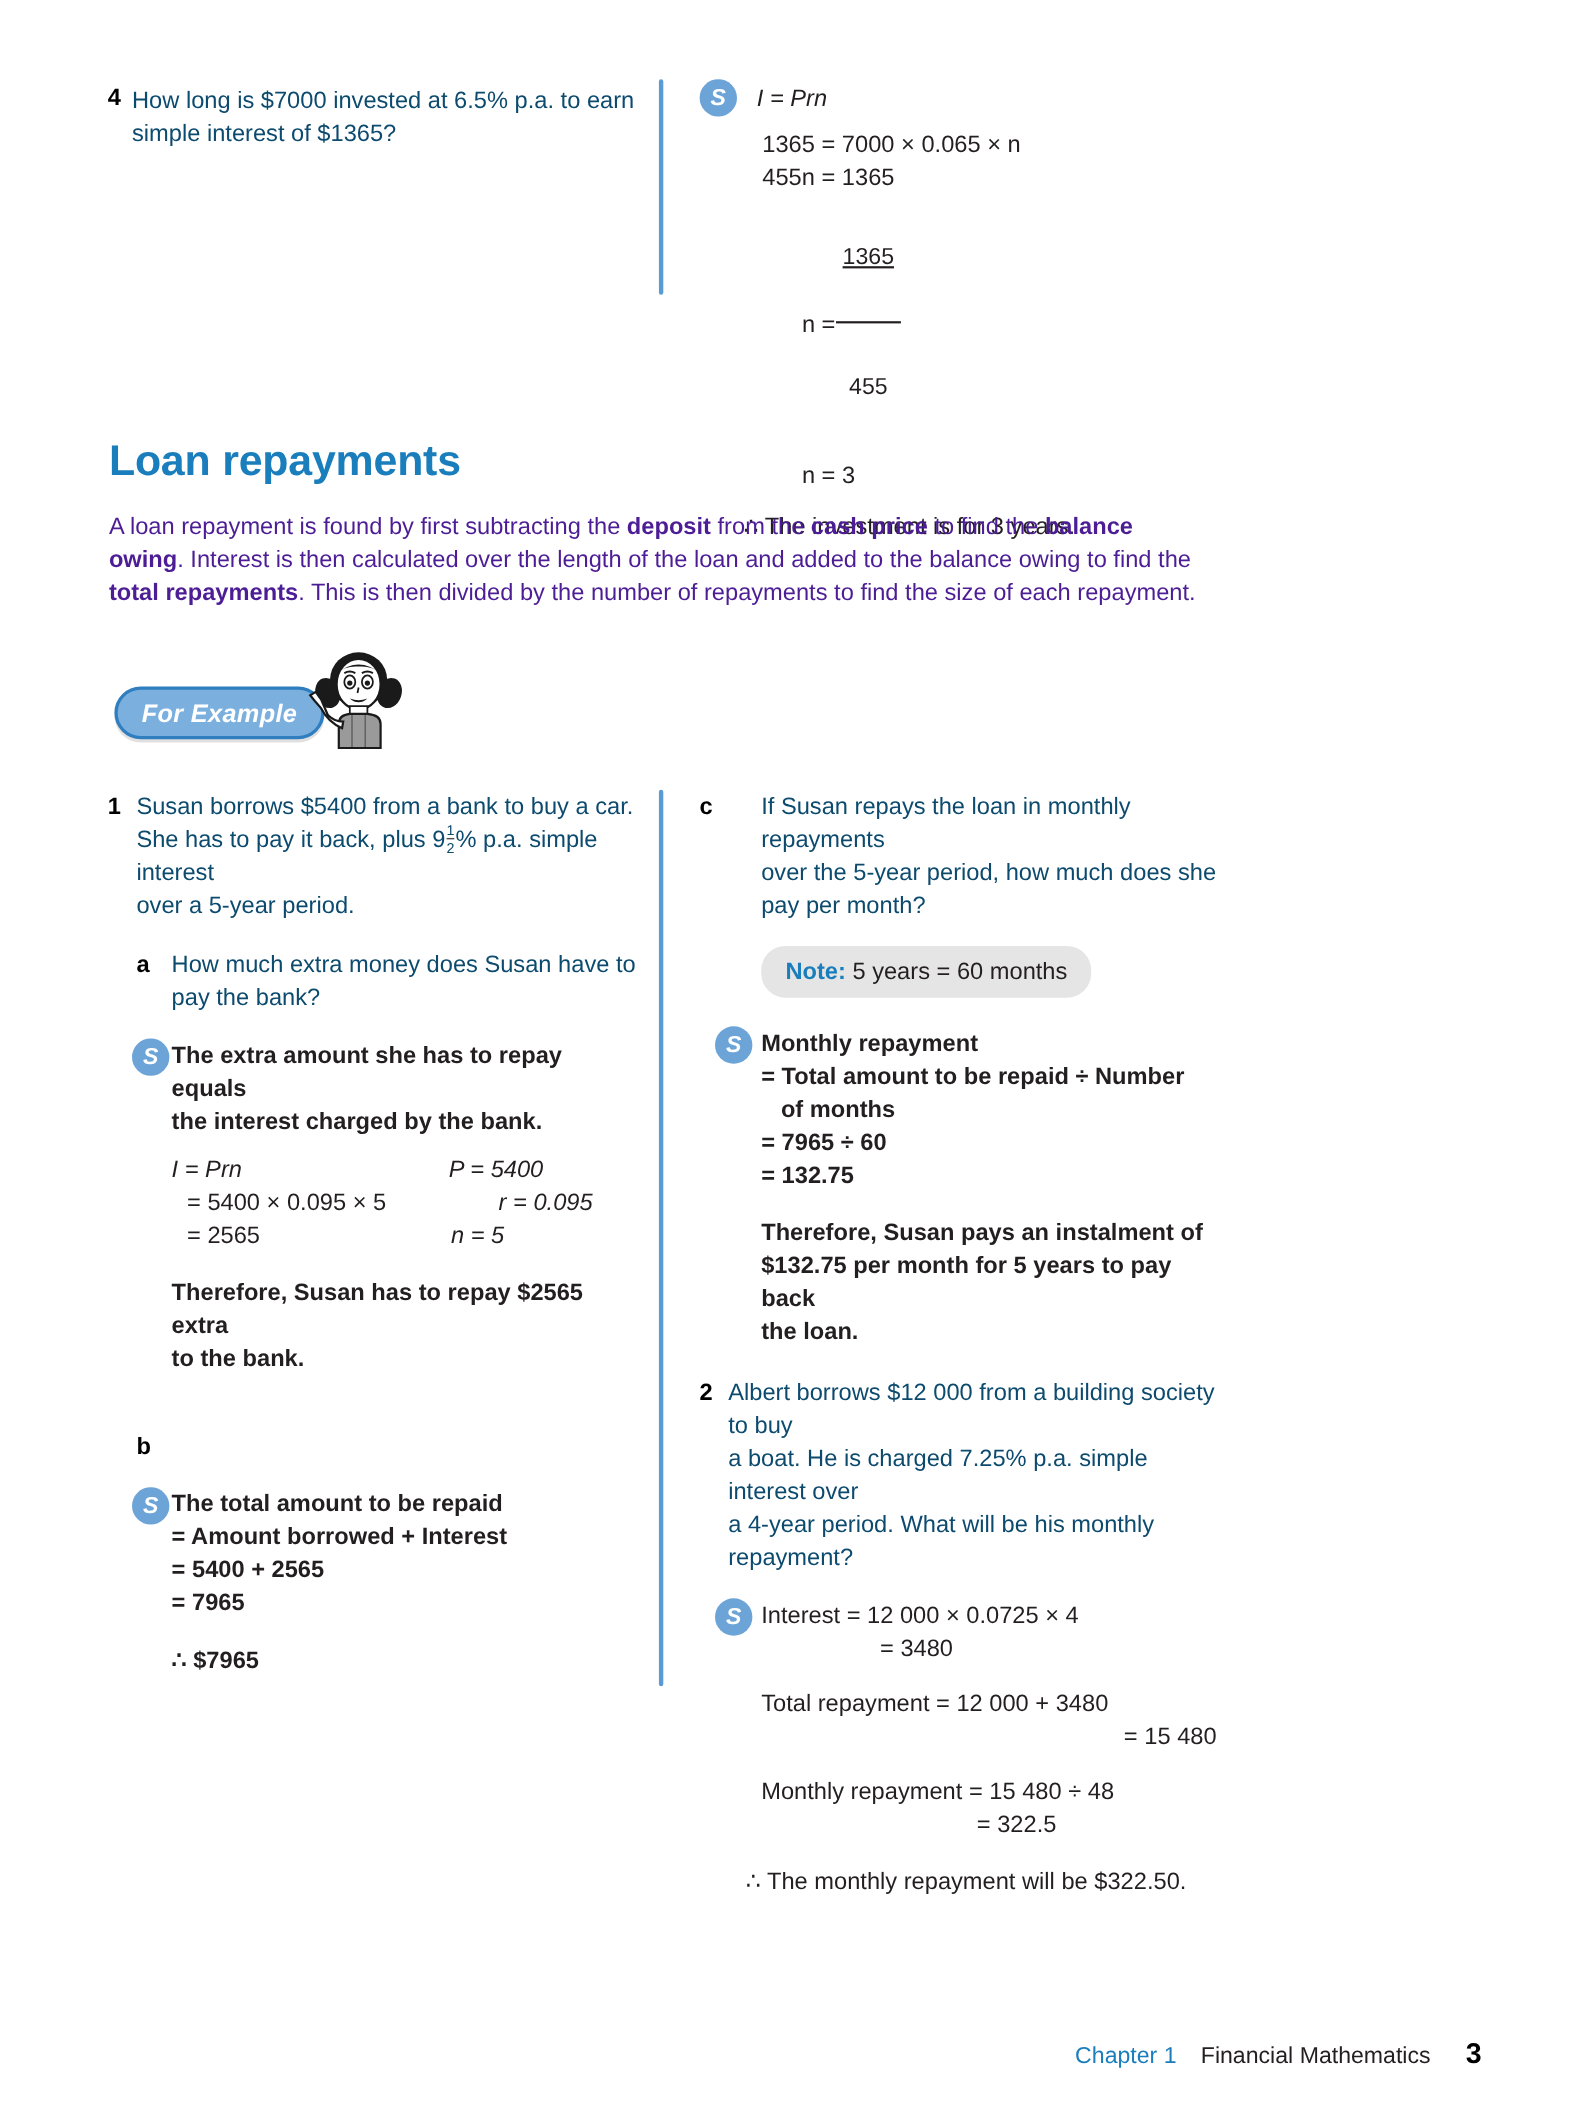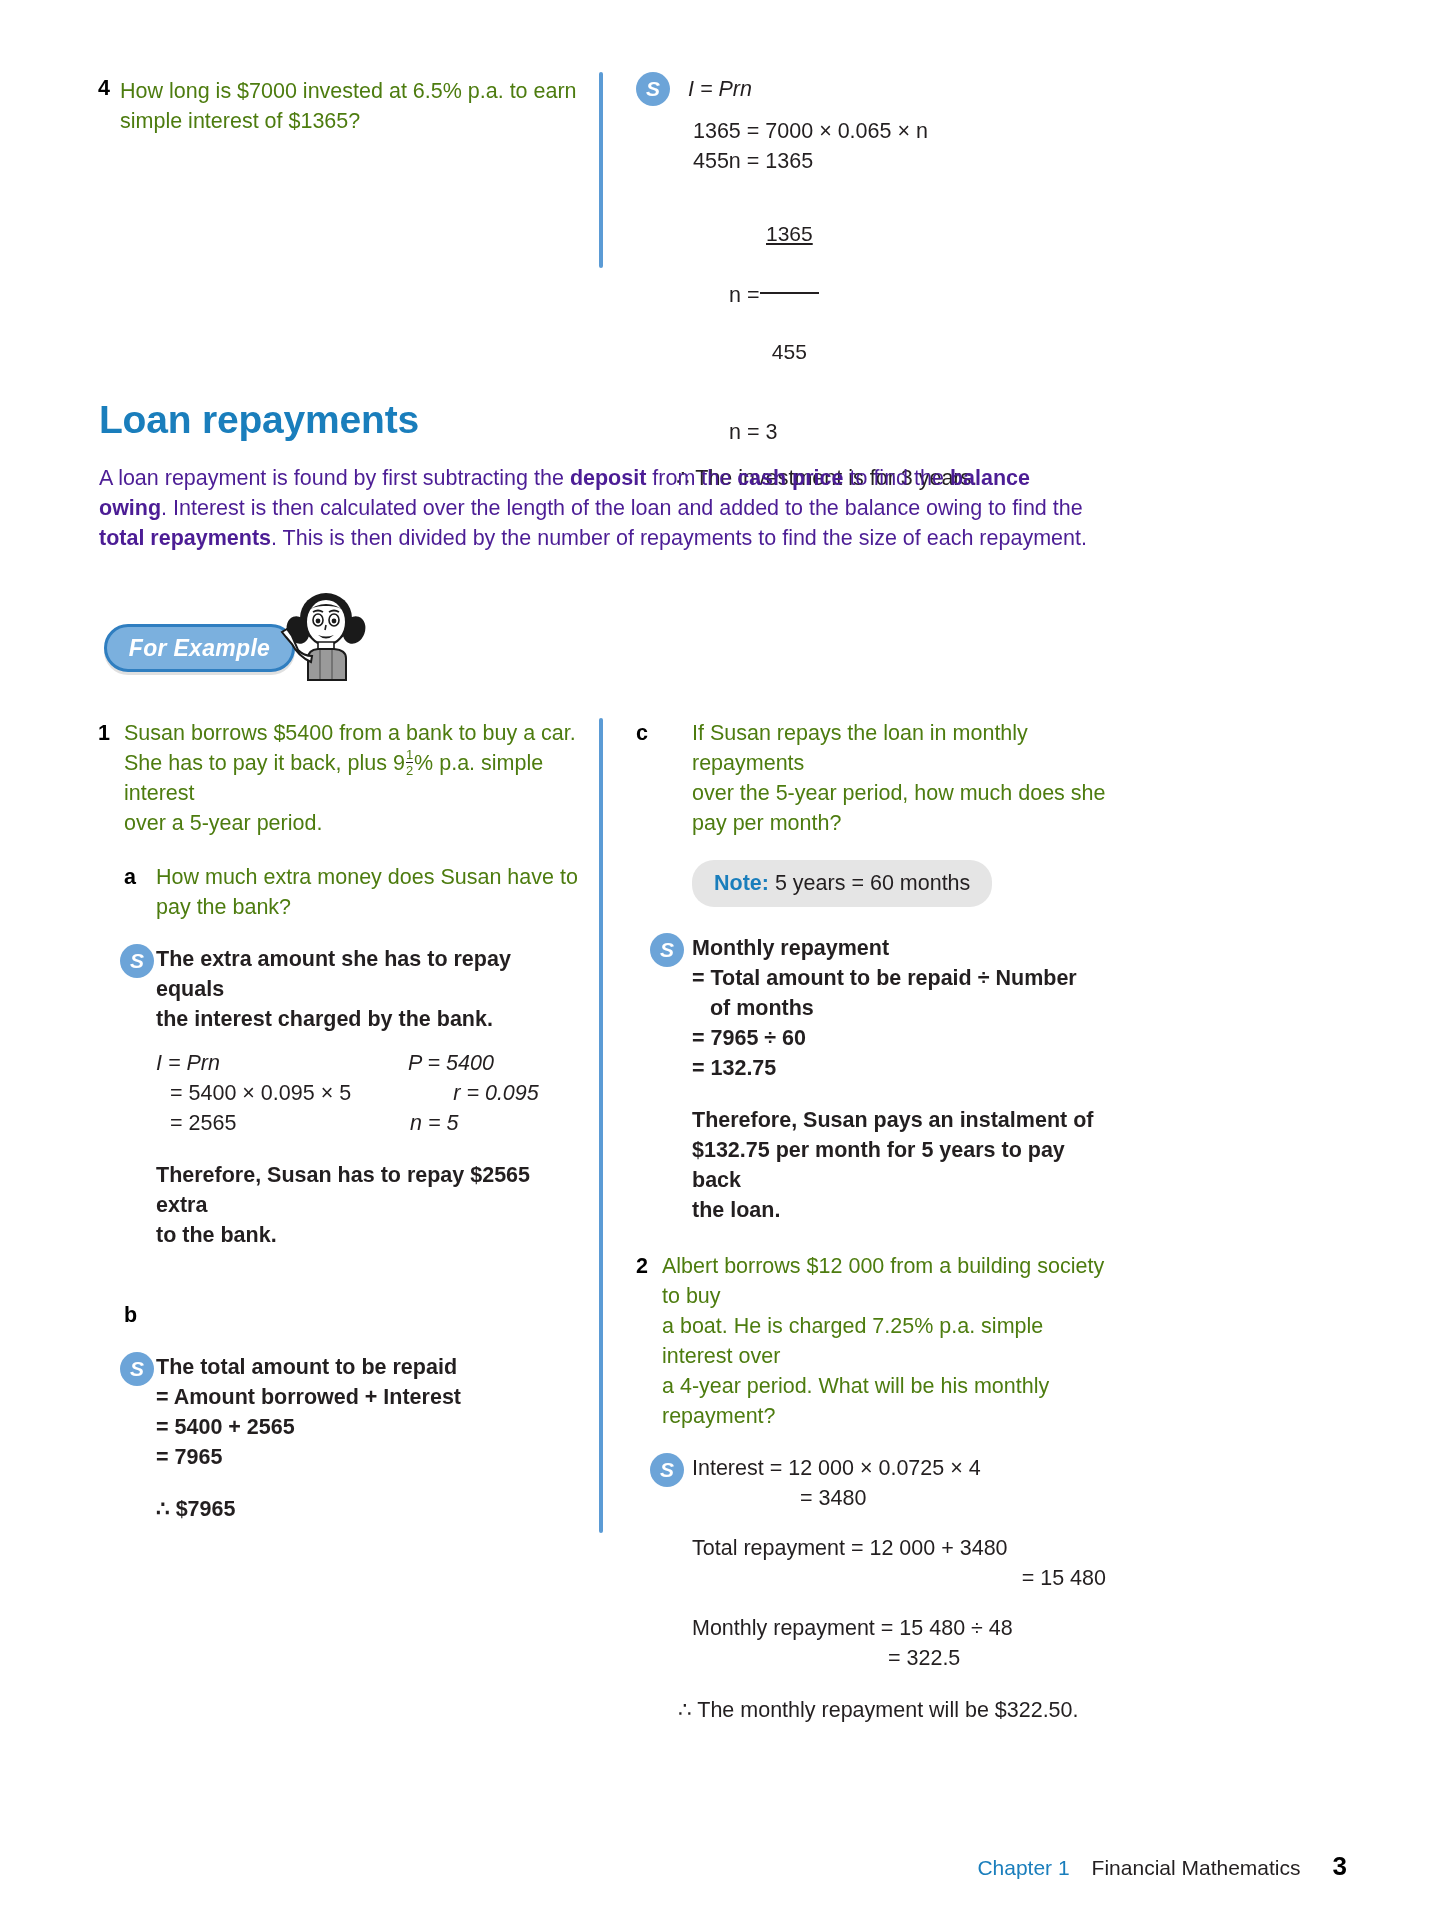--- a/index.html
+++ b/index.html
@@ -13,21 +13,21 @@
   }
   .page {
     position: relative;
     width: 1445px;
     height: 1928px;
     background: #ffffff;
     overflow: hidden;
   }
 
   
-  .txt { font-size: 21.5px; line-height: 30px; color: #4d7c0f; }
+  .txt { font-size: 21.5px; line-height: 30px; color: #0c4a6e; }
   .num { font-weight: bold; font-size: 21.5px; color: #000; }
   .ital { font-style: italic; }
   .bold { font-weight: bold; }
   .sol { font-size: 21.5px; line-height: 30px; color: #231f20; font-weight: 600; }
 
   
   .q4 {
     position: absolute;
     left: 98px; top: 76px;
     width: 480px;

